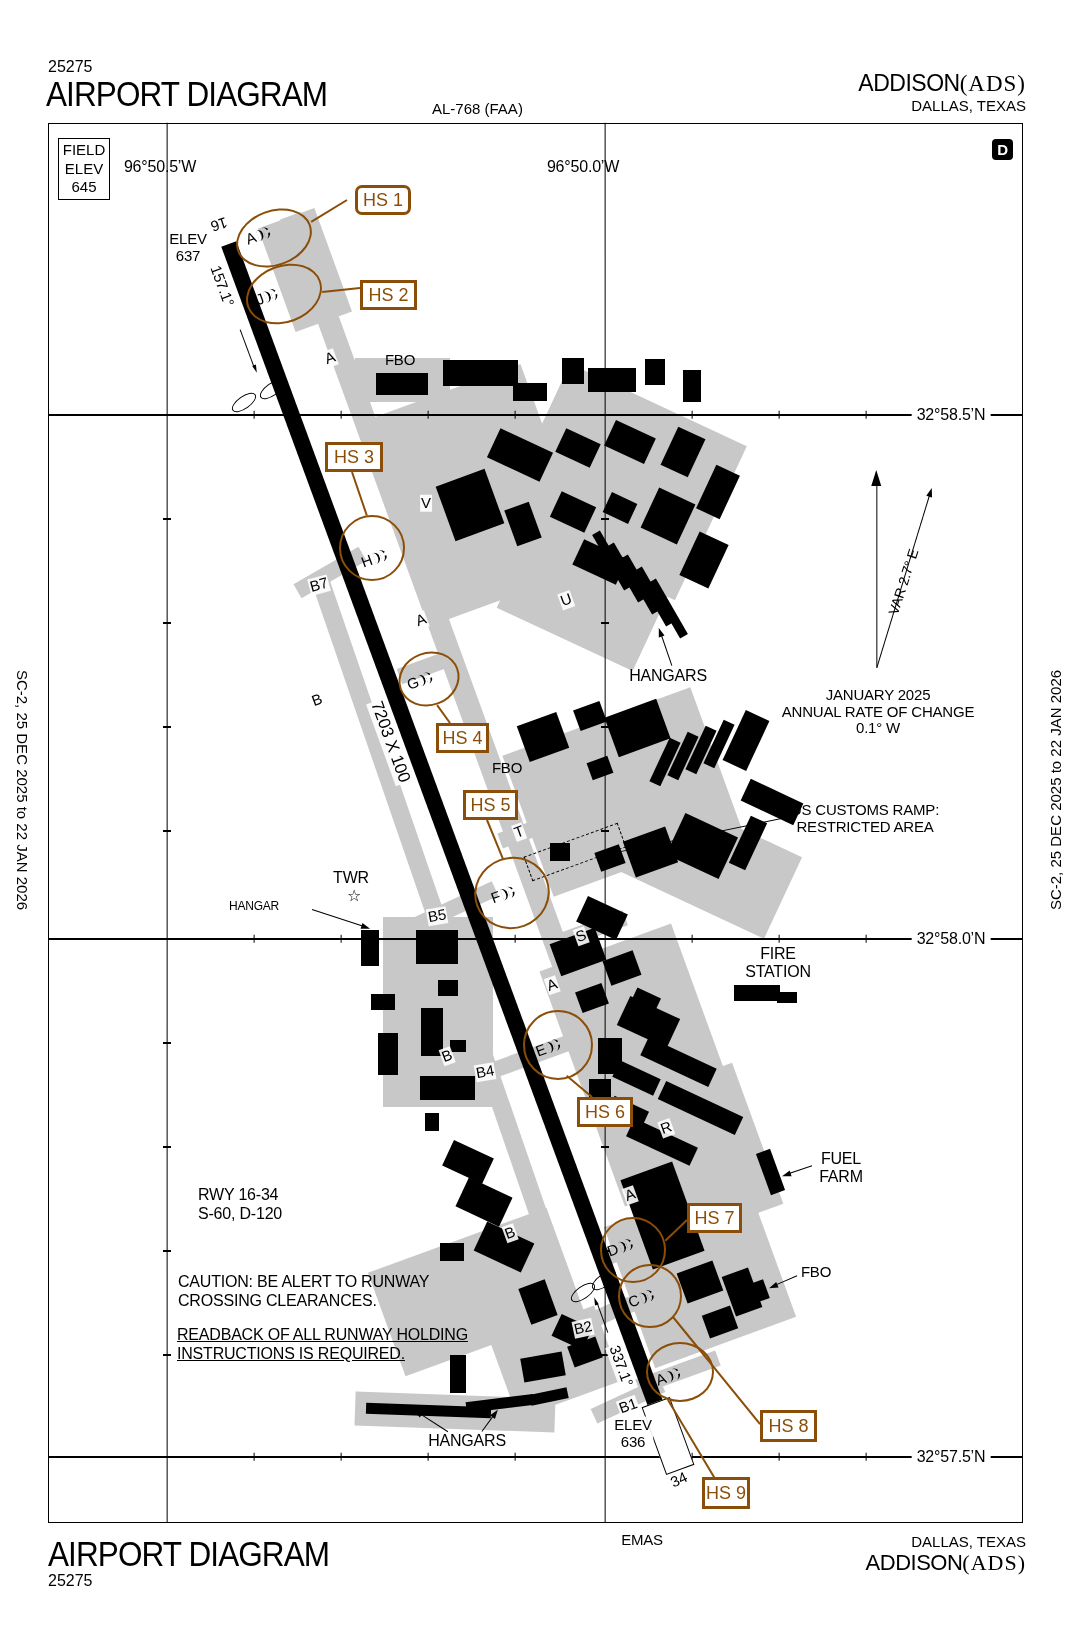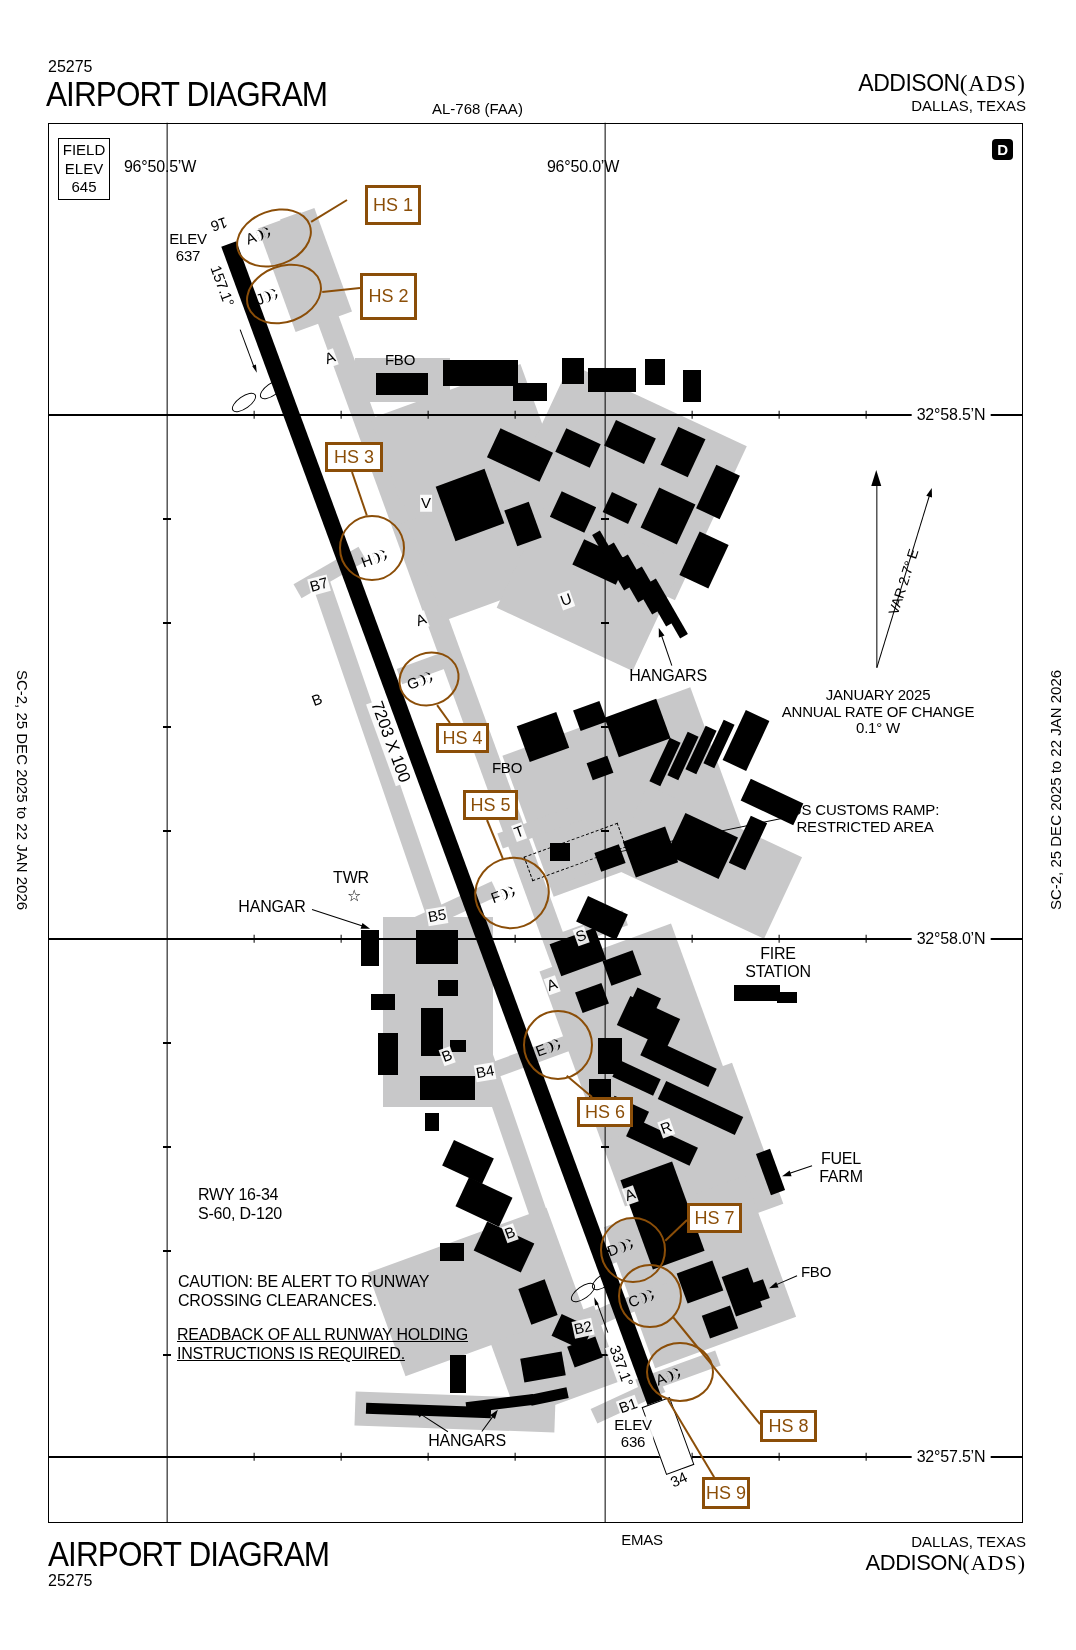--- a/index.html
+++ b/index.html
@@ -263,26 +263,26 @@
     <div class="abs lbl halo" style="left: 188px; top: 247px; transform: translate(-50%, -50%) rotate(0deg);"><span class="t">ELEV
 637</span></div>
     <div class="abs lbl halo" style="left: 633px; top: 1433px; transform: translate(-50%, -50%) rotate(0deg);"><span class="t">ELEV
 636</span></div>
     <div class="abs lbl halo" style="left: 390px; top: 742px; font-size: 17px; transform: translate(-50%, -50%) rotate(70deg);"><span class="t">7203 X 100</span></div>
     <div class="abs lbl halo" style="left: 222px; top: 286px; transform: translate(-50%, -50%) rotate(70deg);"><span class="t">157.1°</span></div>
     <div class="abs lbl halo" style="left: 621px; top: 1366px; transform: translate(-50%, -50%) rotate(70deg);"><span class="t">337.1°</span></div>
     <div class="abs lbl halo" style="left: 642px; top: 1540px; transform: translate(-50%, -50%) rotate(0deg);"><span class="t">EMAS</span></div>
     <div class="abs hotspot" style="left: 235px; top: 210px; width: 78px; height: 56px; transform: rotate(-20deg);"></div>
     <div class="abs leader" style="left: 347px; top: 199px; width: 42.19px; height: 2px; background: rgb(139, 78, 8); transform-origin: 0px 50%; transform: rotate(2.59304rad);"></div>
-    <div class="abs hs-box" style="left: 365px; top: 185px; width: 56px; height: 40px;">
+    <div class="abs hs-box" style="left: 355px; top: 185px; width: 56px; height: 30px; border-radius: 7px;">
       <span>HS 1</span>
     </div>
     <div class="abs hotspot" style="left: 245px; top: 265px; width: 78px; height: 58px; transform: rotate(-20deg);"></div>
     <div class="abs leader" style="left: 360px; top: 287px; width: 38.2099px; height: 2px; background: rgb(139, 78, 8); transform-origin: 0px 50%; transform: rotate(3.03672rad);"></div>
-    <div class="abs hs-box" style="left: 360px; top: 273px; width: 57px; height: 47px;">
+    <div class="abs hs-box" style="left: 360px; top: 280px; width: 57px; height: 30px;">
       <span>HS 2</span>
     </div>
     <div class="abs hotspot" style="left: 339px; top: 515px; width: 66px; height: 66px; transform: rotate(0deg);"></div>
     <div class="abs leader" style="left: 352px; top: 471px; width: 46.4866px; height: 2px; background: rgb(139, 78, 8); transform-origin: 0px 50%; transform: rotate(1.24224rad);"></div>
     <div class="abs hs-box" style="left: 325px; top: 442px; width: 58px; height: 30px;">
       <span>HS 3</span>
     </div>
     <div class="abs hotspot" style="left: 398px; top: 652px; width: 62px; height: 54px; transform: rotate(-20deg);"></div>
     <div class="abs leader" style="left: 450px; top: 722px; width: 22.2036px; height: 2px; background: rgb(139, 78, 8); transform-origin: 0px 50%; transform: rotate(-2.19628rad);"></div>
     <div class="abs hs-box" style="left: 436px; top: 723px; width: 53px; height: 30px;">
@@ -336,21 +336,21 @@
     <div class="abs lbl halo" style="left: 485px; top: 1072px; transform: translate(-50%, -50%) rotate(-10deg);"><span class="t">B4</span></div>
     <div class="abs lbl halo" style="left: 666px; top: 1128px; transform: translate(-50%, -50%) rotate(-20deg);"><span class="t">R</span></div>
     <div class="abs lbl halo" style="left: 630px; top: 1195px; transform: translate(-50%, -50%) rotate(-20deg);"><span class="t">A</span></div>
     <div class="abs lbl halo" style="left: 510px; top: 1233px; transform: translate(-50%, -50%) rotate(-20deg);"><span class="t">B</span></div>
     <div class="abs lbl halo" style="left: 583px; top: 1328px; transform: translate(-50%, -50%) rotate(-12deg);"><span class="t">B2</span></div>
     <div class="abs lbl halo" style="left: 628px; top: 1406px; transform: translate(-50%, -50%) rotate(-20deg);"><span class="t">B1</span></div>
     <div class="abs lbl " style="left: 400px; top: 360px; transform: translate(-50%, -50%) rotate(0deg);"><span class="t">FBO</span></div>
     <div class="abs lbl " style="left: 507px; top: 768px; transform: translate(-50%, -50%) rotate(0deg);"><span class="t">FBO</span></div>
     <div class="abs lbl " style="left: 816px; top: 1272px; transform: translate(-50%, -50%) rotate(0deg);"><span class="t">FBO</span></div>
     <div class="abs lbl " style="left: 668px; top: 676px; font-size: 16px; transform: translate(-50%, -50%) rotate(0deg);"><span class="t">HANGARS</span></div>
-    <div class="abs lbl " style="left: 272px; top: 907px; font-size: 16px; transform: translate(-50%, -50%) rotate(0deg);"><span class="t">HANGAR</span></div>
+    <div class="abs lbl " style="left: 254px; top: 907px; font-size: 12px; transform: translate(-50%, -50%) rotate(0deg);"><span class="t">HANGAR</span></div>
     <div class="abs lbl " style="left: 351px; top: 878px; font-size: 16px; transform: translate(-50%, -50%) rotate(0deg);"><span class="t">TWR</span></div>
     <div class="abs lbl " style="left: 354px; top: 896px; font-size: 16px; transform: translate(-50%, -50%) rotate(0deg);"><span class="t">☆</span></div>
     <div class="abs lbl " style="left: 778px; top: 963px; font-size: 16px; transform: translate(-50%, -50%) rotate(0deg);"><span class="t">FIRE
 STATION</span></div>
     <div class="abs lbl " style="left: 841px; top: 1168px; font-size: 16px; transform: translate(-50%, -50%) rotate(0deg);"><span class="t">FUEL
 FARM</span></div>
     <div class="abs lbl " style="left: 467px; top: 1441px; font-size: 16px; transform: translate(-50%, -50%) rotate(0deg);"><span class="t">HANGARS</span></div>
     <div class="abs lbl " style="left: 865px; top: 818px; font-size: 15px; transform: translate(-50%, -50%) rotate(0deg);"><span class="t">US CUSTOMS RAMP:
 RESTRICTED AREA</span></div>
     <div class="abs lbl " style="left: 878px; top: 712px; font-size: 15px; transform: translate(-50%, -50%) rotate(0deg);"><span class="t">JANUARY 2025

